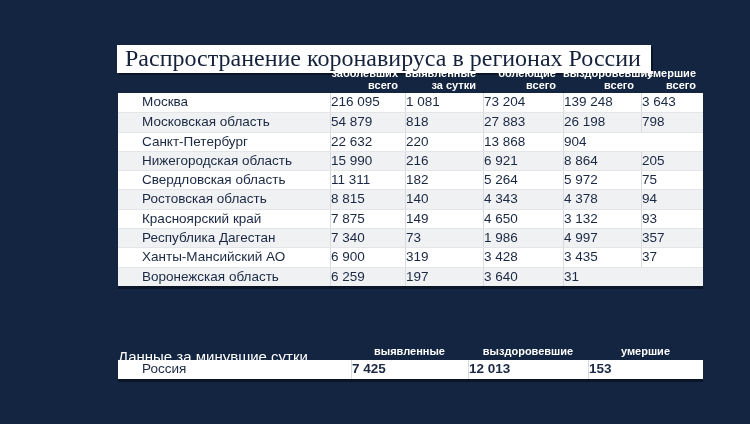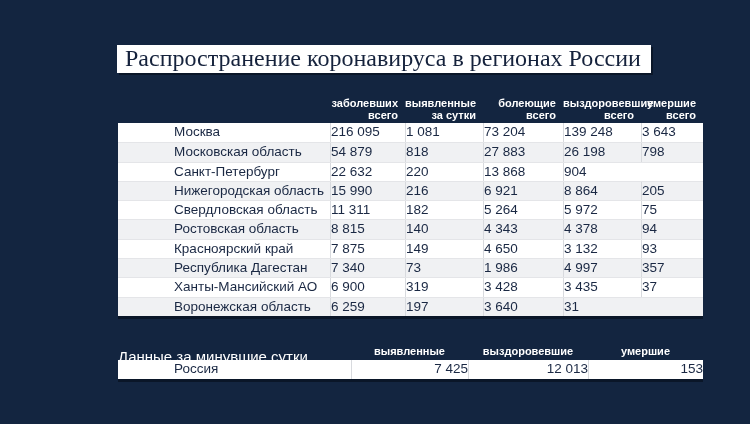--- a/index.html
+++ b/index.html
@@ -36,37 +36,37 @@
   .hcell{
     color:var(--white);
     font-size:11px;font-weight:700;line-height:11.5px;
     text-align:right;padding-right:7px;
     align-self:end;padding-bottom:3px;
     white-space:nowrap;
   }
   .hcell.center{text-align:center;padding-right:0;}
   
   .main-table{
-    position:absolute;left:118px;top:98px;width:585px;
+    position:absolute;left:118px;top:68px;width:585px;
     border-bottom:3px solid var(--shadow);
   }
   .main-head{height:25px;}
   .trow{
     height:19.3px;line-height:18.5px;
     background:var(--white);
     font-size:13.5px;color:var(--text-navy);
     white-space:nowrap;
   }
   .trow.alt{background:var(--alt-row);}
   .trow + .trow{border-top:1px solid var(--sep-h);}
   .cell{overflow:hidden;}
   .cell + .cell{border-left:1px solid var(--sep-v);}
-  .cell.region{padding-left:24px;margin-left:32px;}
+  .cell.region{padding-left:24px;}
   .cell.num{text-align:left;padding-right:7px;}
-  .cell.cnum{text-align:right;}
+  .cell.cnum{text-align:left;font-weight:bold;}
   
   .daily-title{
     position:absolute;left:118px;top:332px;
     color:var(--white);font-size:15px;font-weight:400;
     white-space:nowrap;
     margin-top:16px;
   }
   .daily-table{
     position:absolute;left:118px;top:343px;width:585px;
     border-bottom:3px solid var(--shadow);

